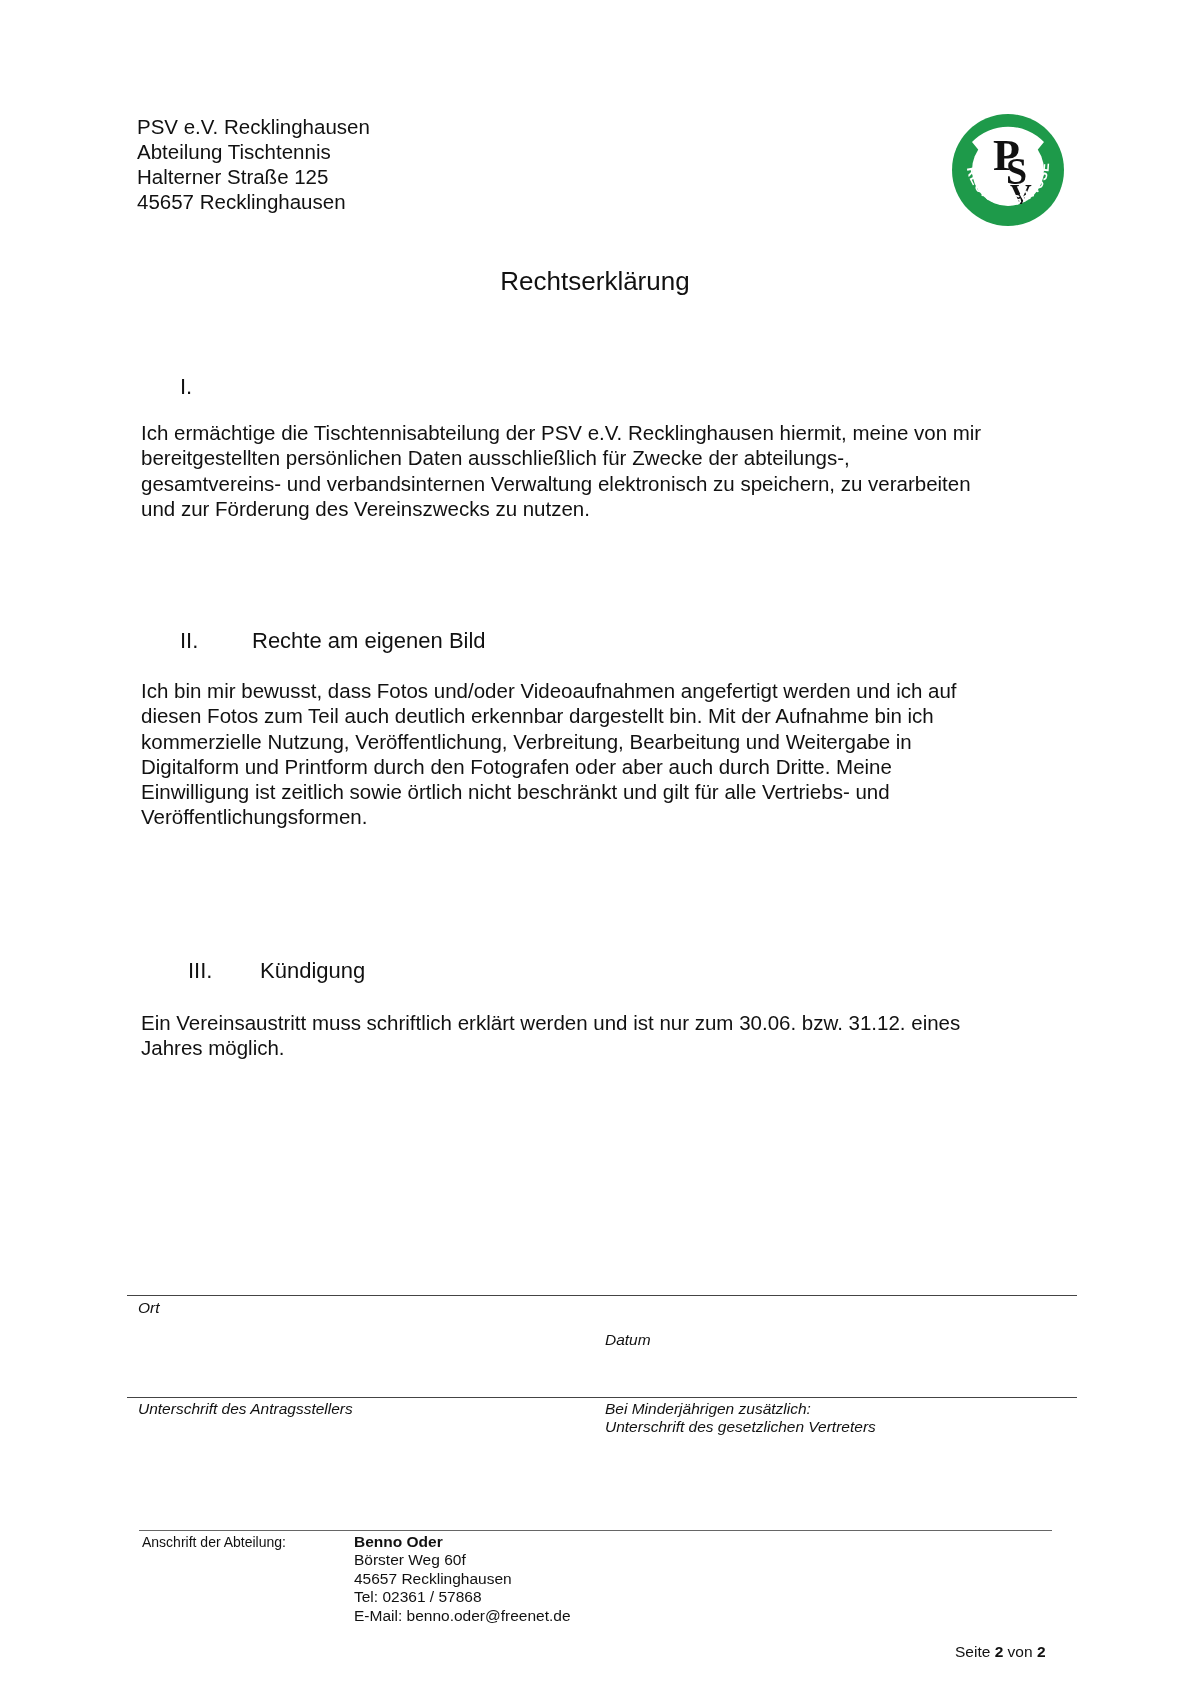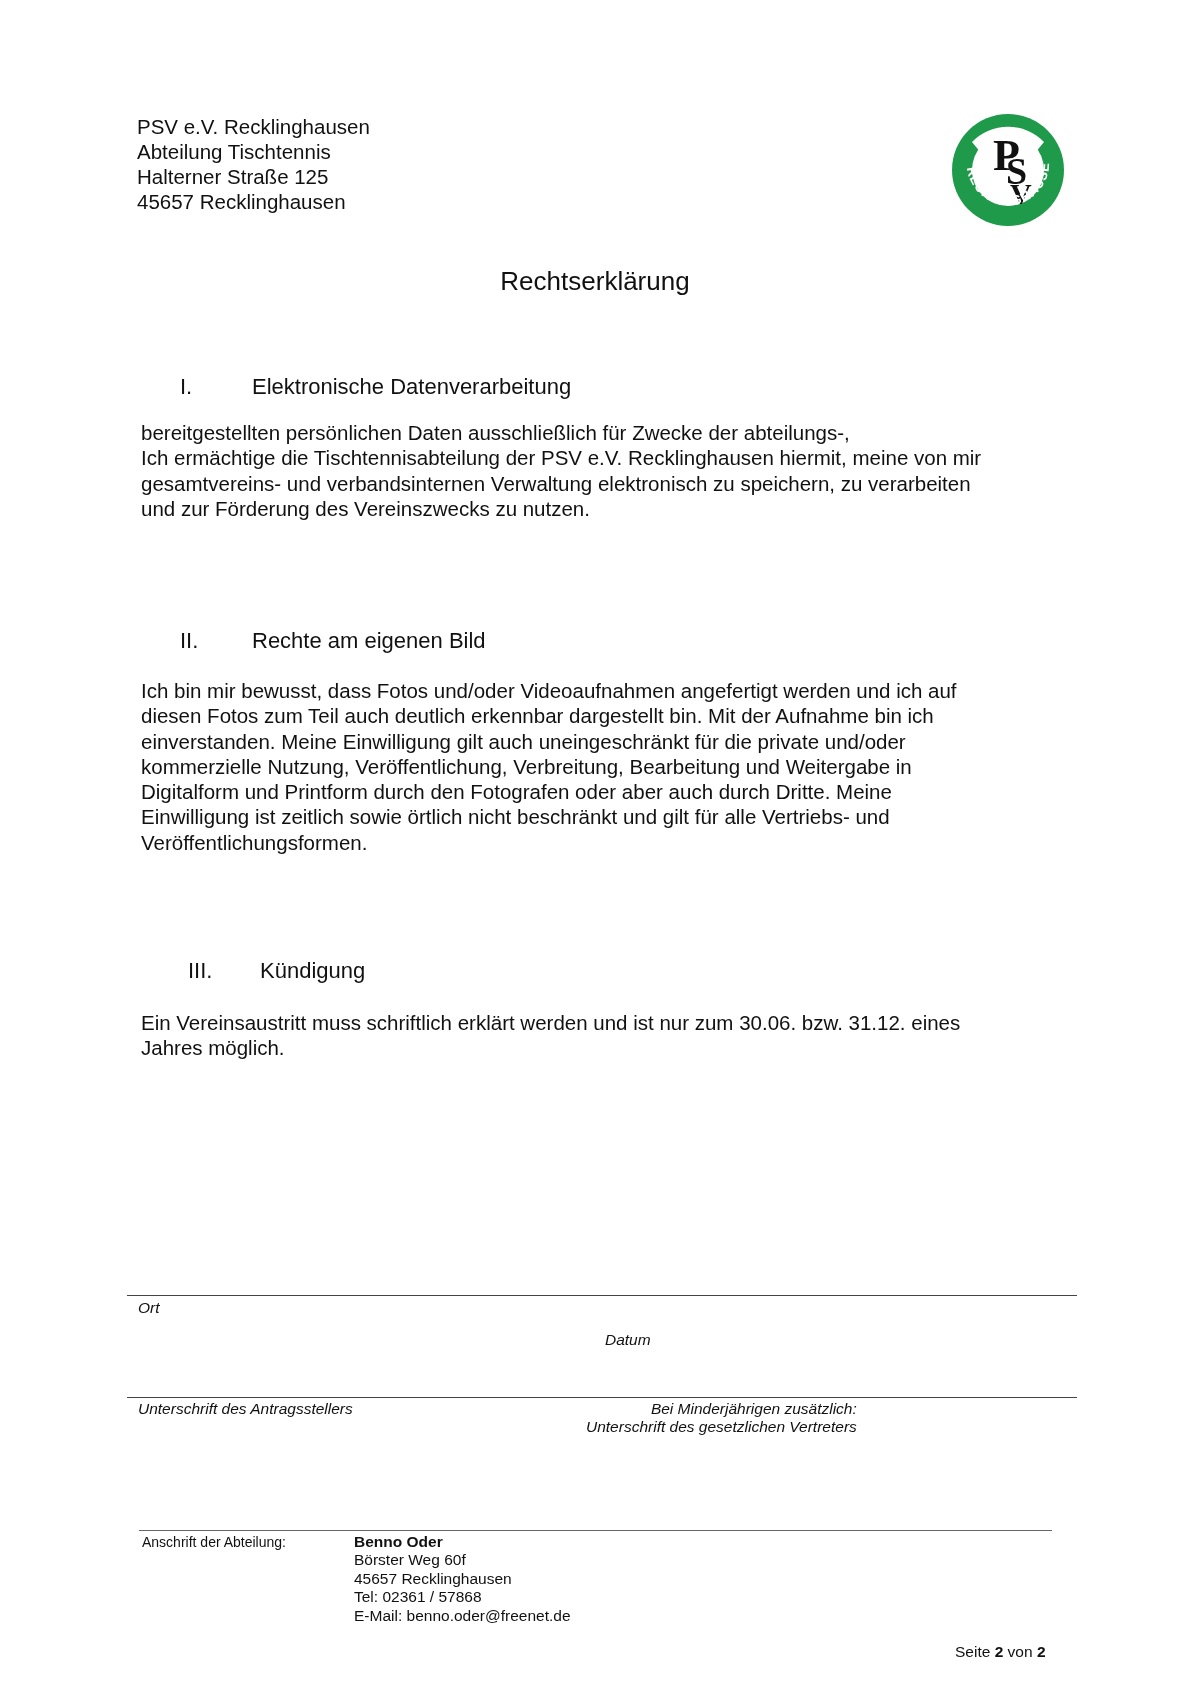--- a/index.html
+++ b/index.html
@@ -48,37 +48,35 @@
     <text font-family="'Liberation Sans', sans-serif" font-weight="bold" font-size="13" fill="#ffffff" letter-spacing="1">
       <textPath href="#ringpath" startOffset="3%">RECKLINGHAUSEN</textPath>
     </text>
   </svg>
 </div>
 
 <div class="abs title">Rechtserklärung</div>
 
 <div class="abs sec-head" style="left:180px; top:374px; width:600px; height:30px;">
   <span class="num">I.</span>
-  <span class="txt">Elektronische Datenverarbeitung</span>
 </div>
 <div class="abs sec-body" style="top:420px;">
+  <div>Ich ermächtige die Tischtennisabteilung der PSV e.V. Recklinghausen hiermit, meine von mir</div>
   <div>bereitgestellten persönlichen Daten ausschließlich für Zwecke der abteilungs-,</div>
-  <div>Ich ermächtige die Tischtennisabteilung der PSV e.V. Recklinghausen hiermit, meine von mir</div>
   <div>gesamtvereins- und verbandsinternen Verwaltung elektronisch zu speichern, zu verarbeiten</div>
   <div>und zur Förderung des Vereinszwecks zu nutzen.</div>
 </div>
 
 <div class="abs sec-head" style="left:180px; top:628px; width:600px; height:30px;text-align:center;">
   <span class="num">II.</span>
   <span class="txt">Rechte am eigenen Bild</span>
 </div>
 <div class="abs sec-body" style="top:678px;">
   <div>Ich bin mir bewusst, dass Fotos und/oder Videoaufnahmen angefertigt werden und ich auf</div>
   <div>diesen Fotos zum Teil auch deutlich erkennbar dargestellt bin. Mit der Aufnahme bin ich</div>
-  <div>einverstanden. Meine Einwilligung gilt auch uneingeschränkt für die private und/oder</div>
   <div>kommerzielle Nutzung, Veröffentlichung, Verbreitung, Bearbeitung und Weitergabe in</div>
   <div>Digitalform und Printform durch den Fotografen oder aber auch durch Dritte. Meine</div>
   <div>Einwilligung ist zeitlich sowie örtlich nicht beschränkt und gilt für alle Vertriebs- und</div>
   <div>Veröffentlichungsformen.</div>
 </div>
 
 <div class="abs sec-head" style="left:180px; top:958px; width:600px; height:30px;margin-left:8px;">
   <span class="num">III.</span>
   <span class="txt">Kündigung</span>
 </div>
@@ -86,21 +84,21 @@
   <div>Ein Vereinsaustritt muss schriftlich erklärt werden und ist nur zum 30.06. bzw. 31.12. eines</div>
   <div>Jahres möglich.</div>
 </div>
 
 <div class="abs sig-line" style="left:127px; top:1295px; width:950px;"></div>
 <div class="abs sig-label" style="left:138px; top:1299px;">Ort</div>
 <div class="abs sig-label" style="left:605px; top:1299px;margin-top:32px;">Datum</div>
 
 <div class="abs sig-line" style="left:127px; top:1397px; width:950px;"></div>
 <div class="abs sig-label" style="left:138px; top:1400px;">Unterschrift des Antragsstellers</div>
-<div class="abs sig-label" style="left:586px; top:1400px;text-align:right;">
+<div class="abs sig-label" style="left:605px; top:1400px;">
   <div>Bei Minderjährigen zusätzlich:</div>
   <div>Unterschrift des gesetzlichen Vertreters</div>
 </div>
 
 <div class="abs sig-line" style="left:139px; top:1530px; width:913px; border-top-width:1.2px; border-top-color:#666;"></div>
 <div class="abs addr-label" style="left:142px; top:1533px;">Anschrift der Abteilung:</div>
 <div class="abs addr-block" style="left:354px; top:1533px;">
   <div class="bold">Benno Oder</div>
   <div>Börster Weg 60f</div>
   <div>45657 Recklinghausen</div>

